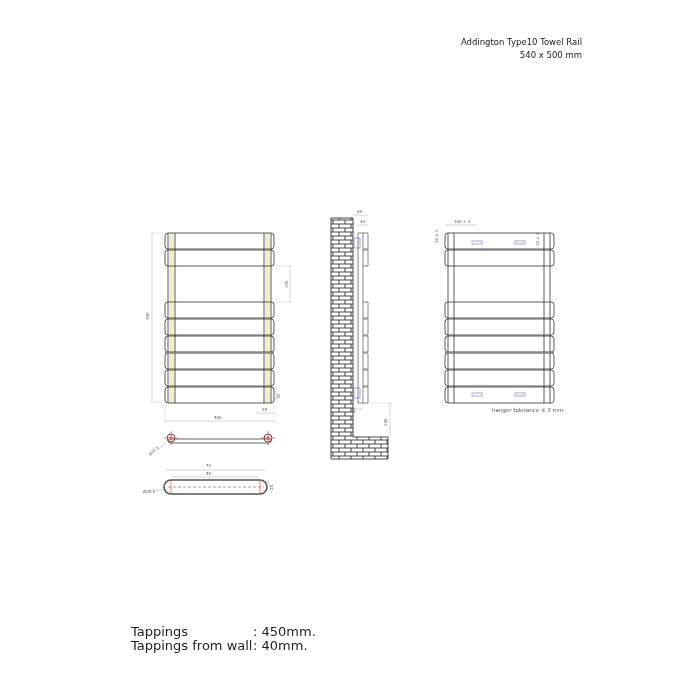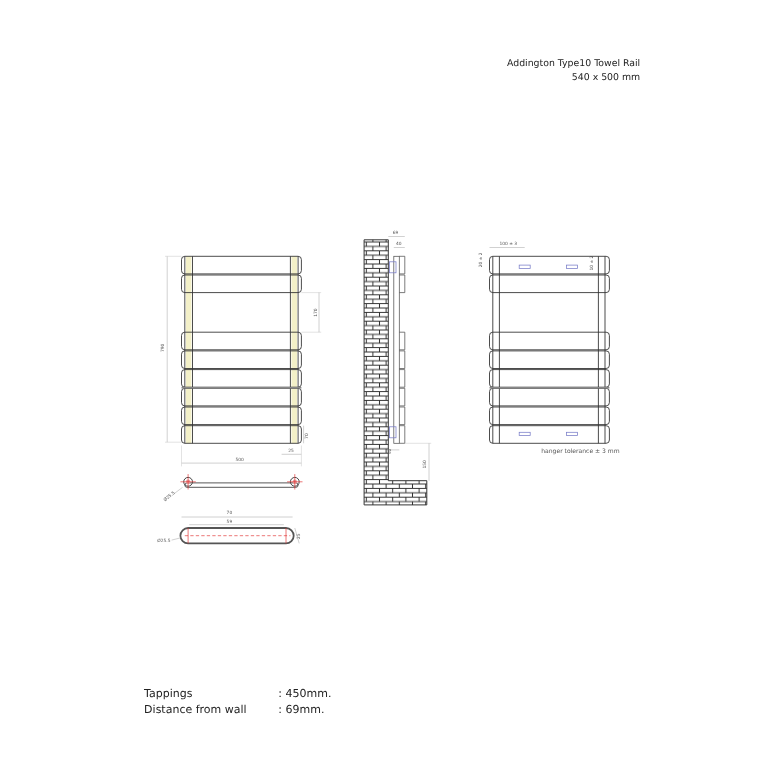--- a/index.html
+++ b/index.html
@@ -1,24 +1,24 @@
 <!DOCTYPE html>
 <html><head>
 <meta charset="utf-8">
 <style>
   html, body { margin:0; padding:0; background:#ffffff; }
   body { width:700px; height:700px; position:relative; overflow:hidden;
          font-family:"Liberation Sans", sans-serif; color:#222; }
   .title-block { position:absolute; right:118px; top:36px; text-align:right;
-                 font-family:"DejaVu Sans", sans-serif; font-size:8.5px; line-height:13px; color:#222;margin-top:16px; }
+                 font-family:"DejaVu Sans", sans-serif; font-size:8.5px; line-height:13px; color:#222; }
   svg.drawing { position:absolute; left:0; top:0; }
   .dim { font-family:"DejaVu Sans", sans-serif; font-size:4px; fill:#555; }
   .note { font-family:"DejaVu Sans", sans-serif; font-size:5.5px; fill:#555; }
   .specs { position:absolute; left:131px; top:625px; font-family:"DejaVu Sans", sans-serif;
-           font-size:10px; line-height:13.5px; color:#222; }
+           font-size:13px; line-height:13.5px; color:#222; }
   .spec-row { display:flex; }
   .spec-label { width:122px; }
 </style>
 </head>
 <body>
 
 <div class="title-block">
   <div>Addington Type10 Towel Rail</div>
   <div>540 x 500 mm</div>
 </div>
@@ -166,16 +166,16 @@
     <text class="note" x="492" y="412">hanger tolerance ± 3 mm</text>
   </g>
 </svg>
 
 <div class="specs">
   <div class="spec-row">
     <span class="spec-label">Tappings</span>
     <span>: 450mm.</span>
   </div>
   <div class="spec-row">
-    <span class="spec-label">Distance from wall</span>
-    <span>:  69mm.</span>
+    <span class="spec-label">Tappings from wall</span>
+    <span>:  40mm.</span>
   </div>
 </div>
 
 </body></html>

